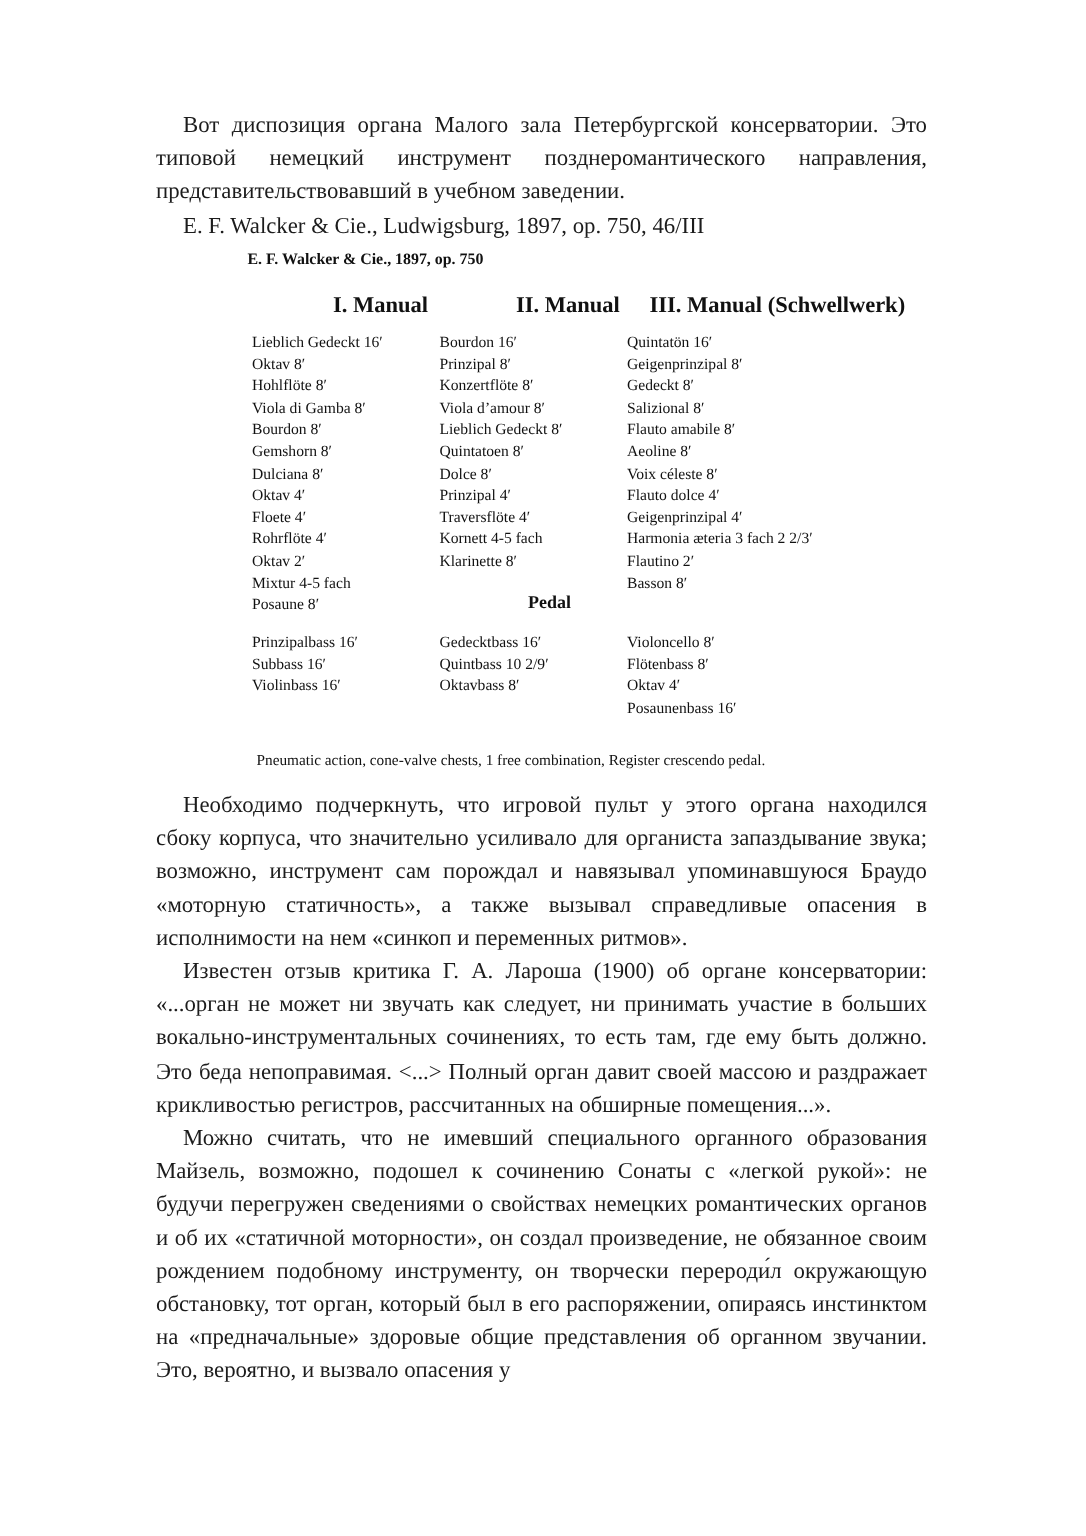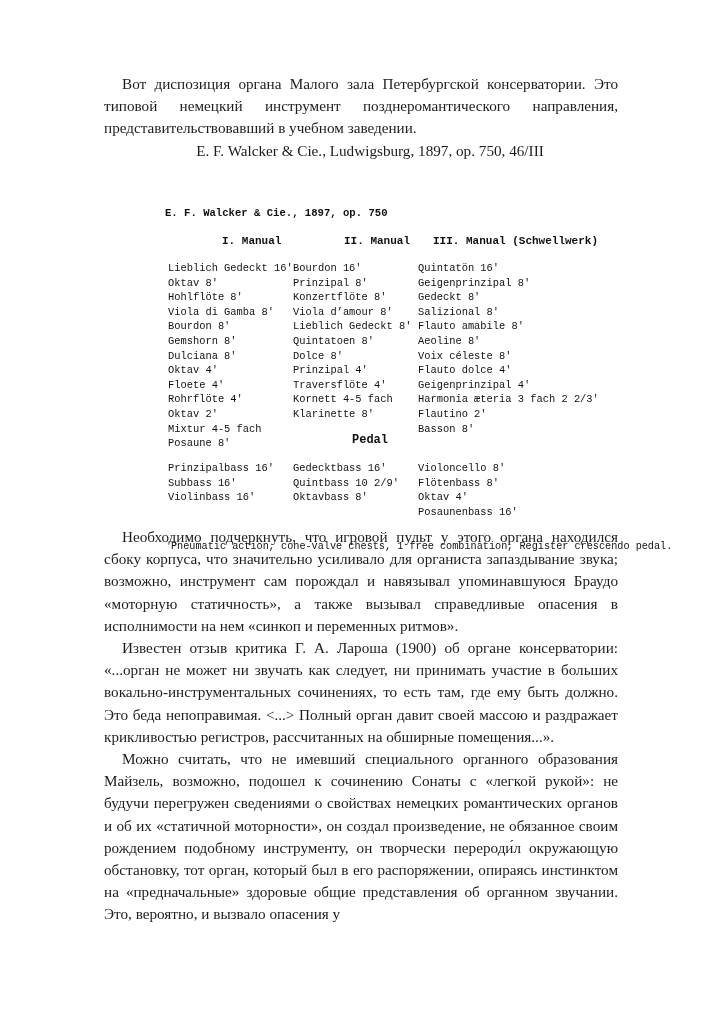--- a/index.html
+++ b/index.html
@@ -8,38 +8,38 @@
   .prose {
     position: absolute; left: 104px; width: 514px;
     font-family: "Liberation Serif", "DejaVu Serif", serif;
     font-size: 15.2px; line-height: 22.2px; color: #1c1c1c;
     text-align: justify; hyphens: manual;
   }
   .prose p { margin: 0; text-indent: 18px; }
   #intro { top: 57px; }
   #body-text { top: 510px; }
   .spec {
-    position: absolute; font-family: Liberation Mono, monospace;
-    font-size: 10.4px; color: #111; margin-top: 39px;
+    position: absolute; font-family: Liberation Serif, serif;
+    font-size: 10.4px; color: #111;
   }
   .spec-title { left: 165px; top: 152px; font-weight: bold; font-size: 10.6px; }
-  .man-head { position: absolute; top: 180px; font-weight: bold; font-size: 11px; }
+  .man-head { position: absolute; top: 180px; font-weight: bold; font-size: 15px; }
   .col { position: absolute; line-height: 14.6px; }
   .col div { white-space: nowrap; }
   .pedal-head { position: absolute; top: 378px; left: 352px; font-weight: bold; font-size: 12px; }
   .footer-note { position: absolute; left: 171px; top: 486px; font-size: 10.2px; }
 </style>
 </head>
 <body>
 
 <div class="page">
 
   <div class="prose" id="intro">
     <p>Вот диспозиция органа Малого зала Петербургской консерватории. Это типовой немецкий инструмент позднеромантического направления, представительствовавший в учебном заведении.</p>
-    <p style="text-align:center">E. F. Walcker &amp; Cie., Ludwigsburg, 1897, op. 750, 46/III</p>
+    <p style="text-align:left">E. F. Walcker &amp; Cie., Ludwigsburg, 1897, op. 750, 46/III</p>
   </div>
 
   <div>
     <div class="spec spec-title">E. F. Walcker &amp; Cie., 1897, op. 750</div>
 
     <div class="spec man-head" style="left:222px">I. Manual</div>
     <div class="spec man-head" style="left:344px">II. Manual</div>
     <div class="spec man-head" style="left:433px">III. Manual (Schwellwerk)</div>
 
     <div class="spec col" id="m0" style="left:168px; top:206px">

